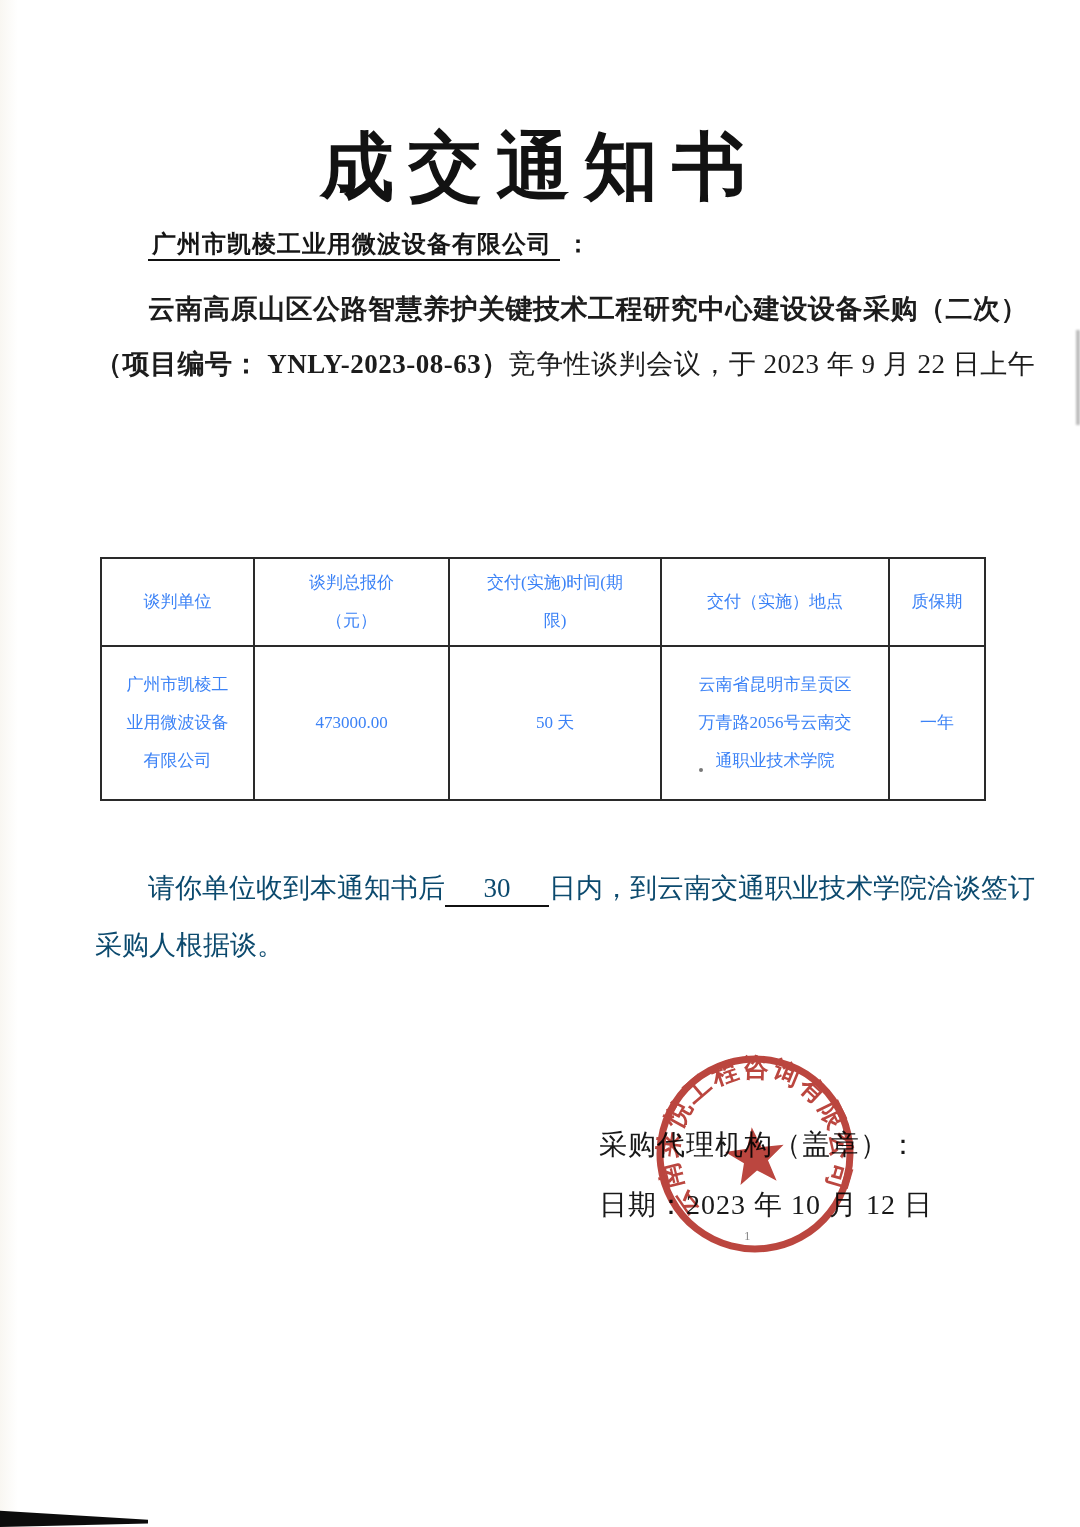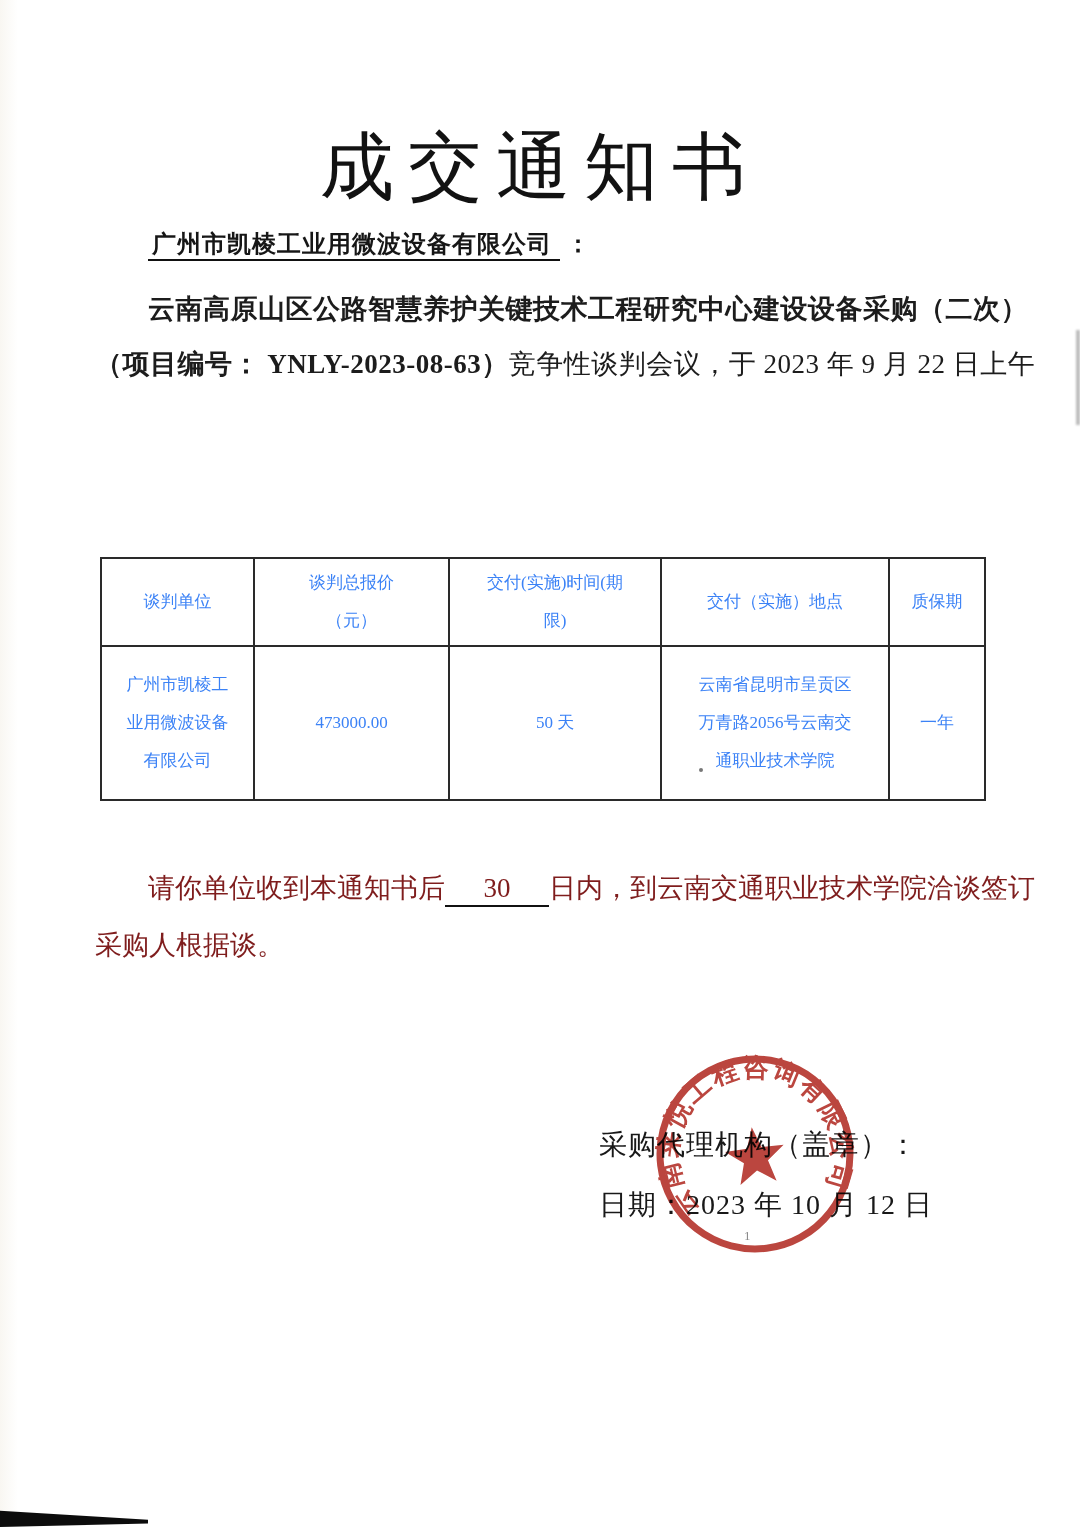--- a/index.html
+++ b/index.html
@@ -15,21 +15,21 @@
   }
   
   .edge-tint {
     position:absolute; left:0; top:0; width:18px; height:100%;
     background:linear-gradient(to right,#f6f3ec,rgba(255,255,255,0));
     opacity:.7;
   }
   .title {
     position:absolute; top:118px; left:0; width:100%;
     text-align:center;
-    font-size:74px; font-weight:400;
+    font-size:74px; font-weight:700;
     letter-spacing:14px;
     color:#121212;
   }
   .addressee {
     position:absolute; top:228px; left:148px;
     font-size:24px; font-weight:bold; color:#161616;
     letter-spacing:1px;
   }
   .addressee .addr-name {
     border-bottom:2.5px solid #111;
@@ -55,21 +55,21 @@
     border:2px solid #2a2a2a;
     text-align:center; vertical-align:middle;
     white-space:pre-line;
     line-height:38px;
     padding:4px 6px;
   }
   .doc-table tr.hdr td { height:88px; }
   .doc-table tr.data td { height:154px; }
   .closing {
     position:absolute; top:860px; left:95px; width:892px;
-    font-size:27px; line-height:57px; color:#7f1d1d;
+    font-size:27px; line-height:57px; color:#0c4a6e;
   }
   .closing .c-line1 { text-indent:53px; white-space:nowrap; }
   .days-underline {
     display:inline-block;
     min-width:104px; text-align:center;
     border-bottom:2.5px solid #111;
     text-indent:0;
     line-height:34px;
   }
   .signature {

